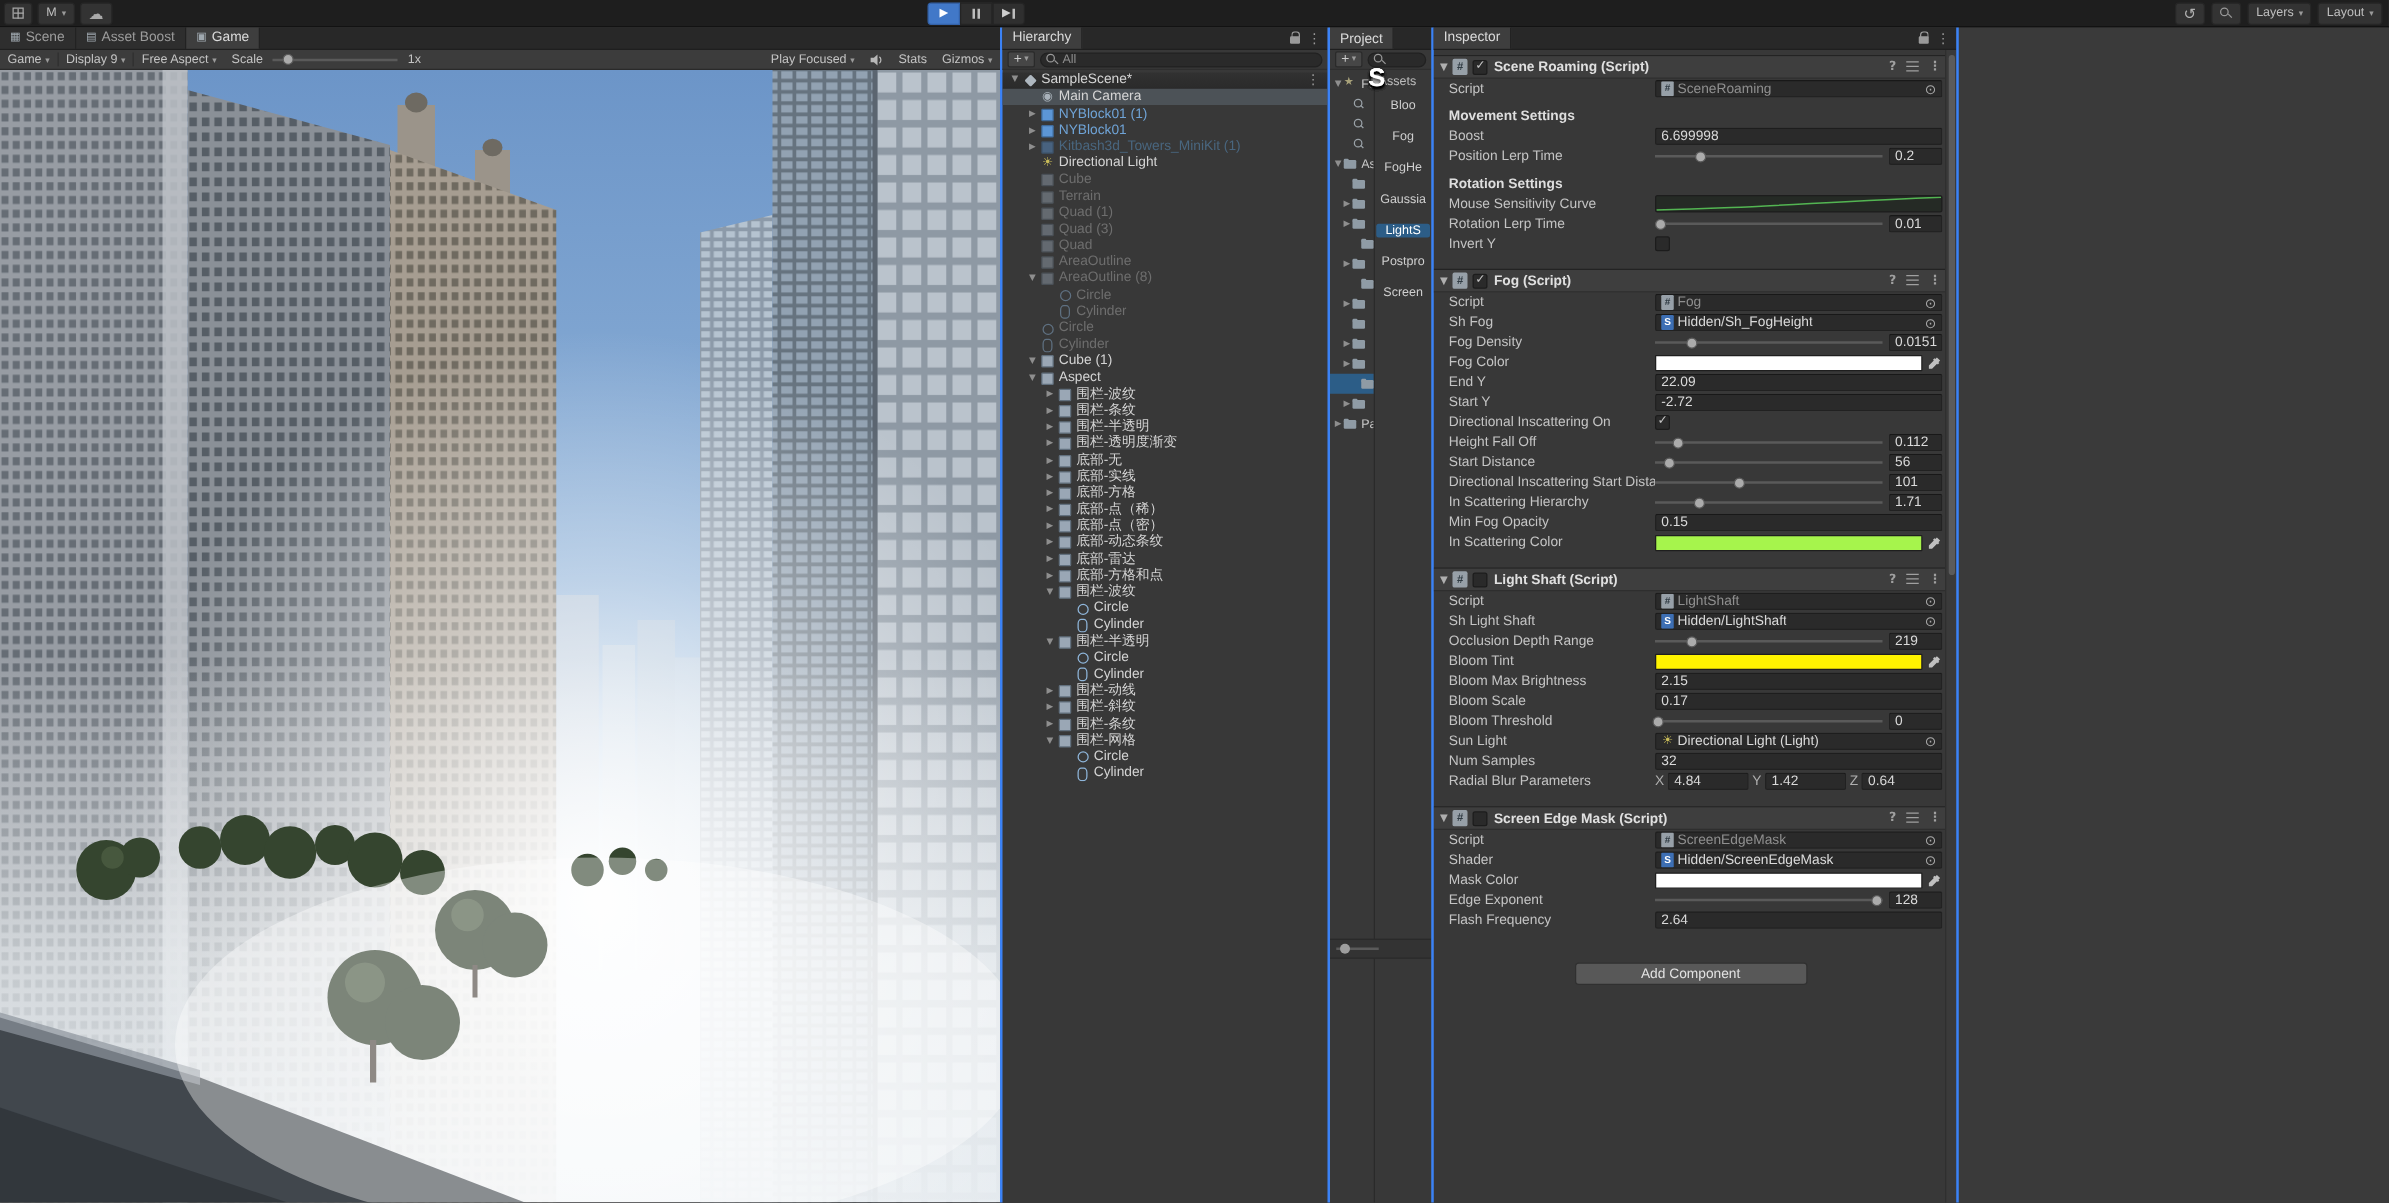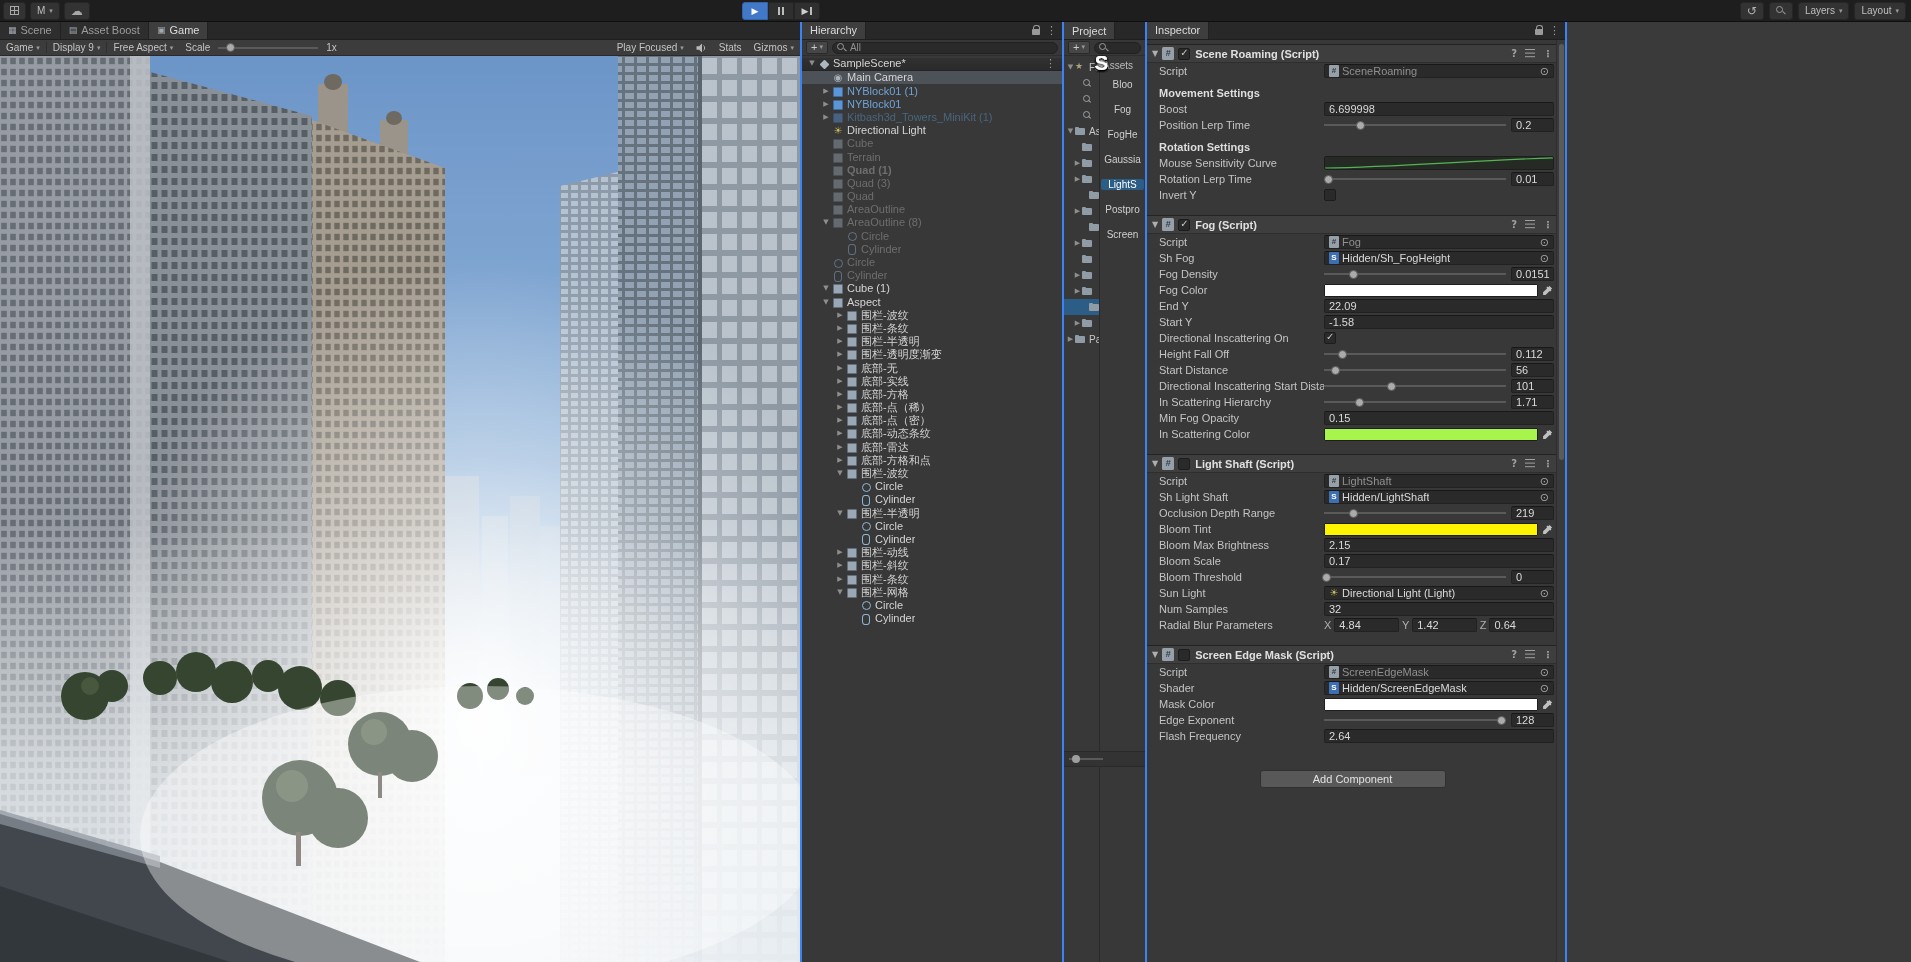--- a/index.html
+++ b/index.html
@@ -439,21 +439,21 @@
         <div class="h-row st-inactive" style="padding-left: 18px;">
           <span class="h-arrow"></span>
           <span class="ic ic-go"></span>
           <span class="lbl">Cube</span>
         </div>
         <div class="h-row st-inactive" style="padding-left: 18px;">
           <span class="h-arrow"></span>
           <span class="ic ic-go"></span>
           <span class="lbl">Terrain</span>
         </div>
-        <div class="h-row st-inactive" style="padding-left: 18px; font-weight: bold;">
+        <div class="h-row st-inactive" style="padding-left: 18px;">
           <span class="h-arrow"></span>
           <span class="ic ic-go"></span>
           <span class="lbl">Quad (1)</span>
         </div>
         <div class="h-row st-inactive" style="padding-left: 18px;">
           <span class="h-arrow"></span>
           <span class="ic ic-go"></span>
           <span class="lbl">Quad (3)</span>
         </div>
         <div class="h-row st-inactive" style="padding-left: 18px;">
@@ -889,21 +889,21 @@
             </div>
             <div class="irow">
               <span class="ilabel">End Y</span>
               <span class="ival">
                 <span class="field">22.09</span>
               </span>
             </div>
             <div class="irow">
               <span class="ilabel">Start Y</span>
               <span class="ival">
-                <span class="field">-1.58</span>
+                <span class="field">-2.72</span>
               </span>
             </div>
             <div class="irow">
               <span class="ilabel">Directional Inscattering On</span>
               <span class="ival">
                 <span class="cb on"></span>
               </span>
             </div>
             <div class="irow">
               <span class="ilabel">Height Fall Off</span>

